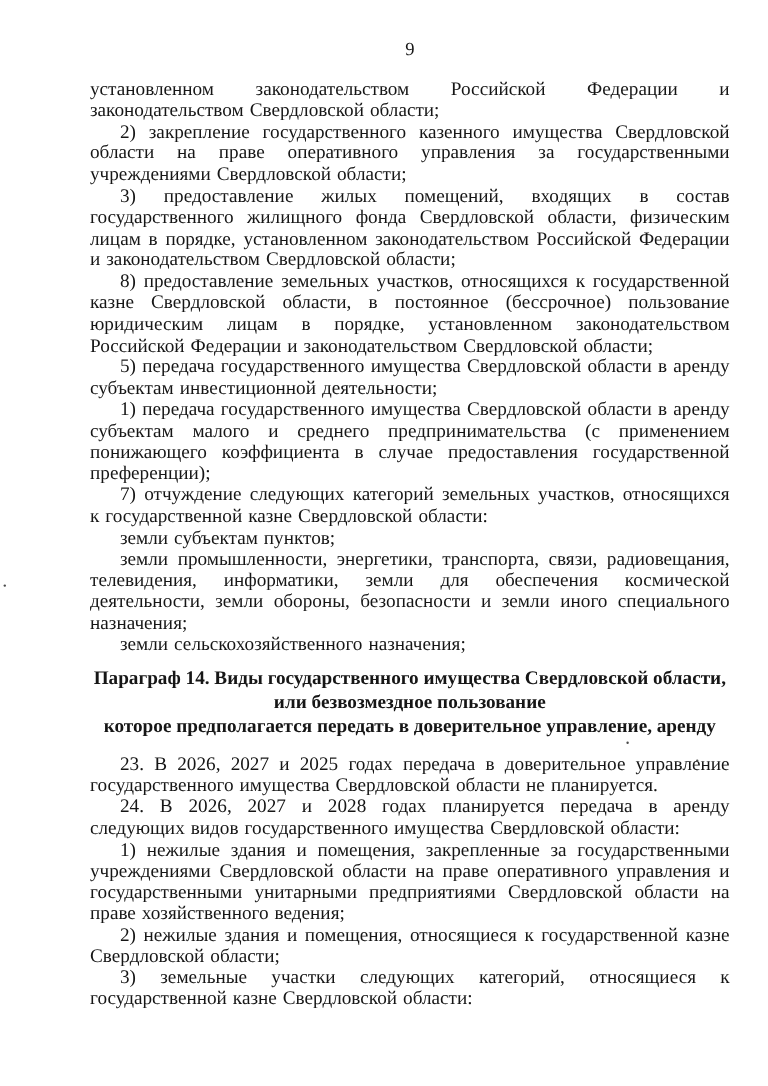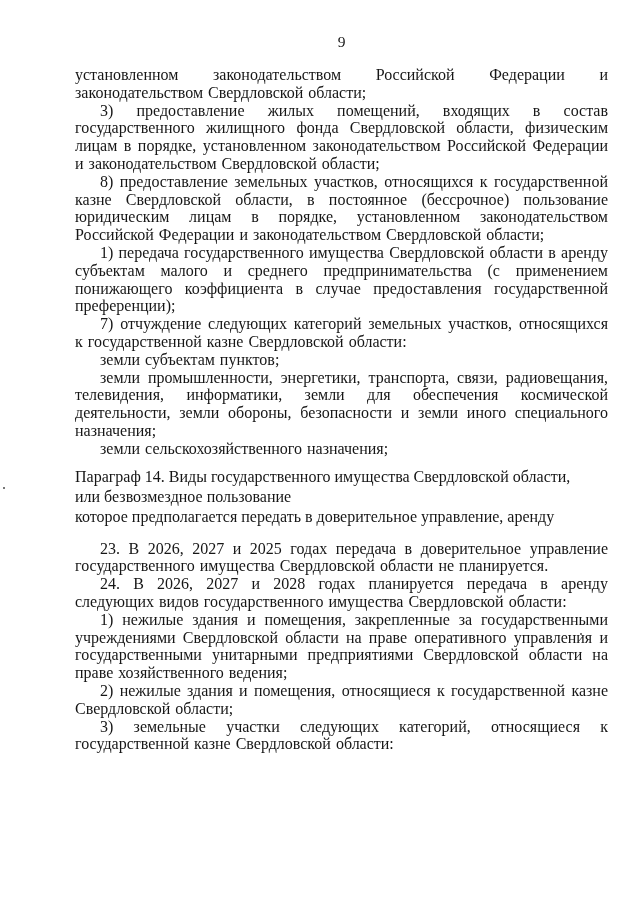--- a/index.html
+++ b/index.html
@@ -30,22 +30,22 @@
     line-height: 17.8px;
     text-align: justify;
   }
   .para {
     margin: 0;
     text-indent: 25px;
     word-spacing: 1px;
   }
   .para.continuation { text-indent: 0; }
   .section-heading {
-    font-weight: normal;
-    text-align: left;
+    font-weight: bold;
+    text-align: center;
     text-indent: 0;
     line-height: 20px;
     margin: 9px 0 13px 0;
   }
   .heading-line { white-space: nowrap; }
   .speck {
     position: absolute;
     width: 2px;
     height: 2px;
     border-radius: 50%;
@@ -57,22 +57,24 @@
 </style>
 </head>
 <body>
 
 <div class="page">
 
   <div class="page-number">9</div>
 
   <div class="content">
     <p class="para continuation">установленном законодательством Российской Федерации и законодательством Свердловской области;</p>
+    <p class="para">2) закрепление государственного казенного имущества Свердловской области на праве оперативного управления за государственными учреждениями Свердловской области;</p>
     <p class="para">3) предоставление жилых помещений, входящих в состав государственного жилищного фонда Свердловской области, физическим лицам в порядке, установленном законодательством Российской Федерации и законодательством Свердловской области;</p>
     <p class="para">8) предоставление земельных участков, относящихся к государственной казне Свердловской области, в постоянное (бессрочное) пользование юридическим лицам в порядке, установленном законодательством Российской Федерации и законодательством Свердловской области;</p>
+    <p class="para">5) передача государственного имущества Свердловской области в аренду субъектам инвестиционной деятельности;</p>
     <p class="para">1) передача государственного имущества Свердловской области в аренду субъектам малого и среднего предпринимательства (с применением понижающего коэффициента в случае предоставления государственной преференции);</p>
     <p class="para">7) отчуждение следующих категорий земельных участков, относящихся к государственной казне Свердловской области:</p>
     <p class="para">земли субъектам пунктов;</p>
     <p class="para">земли промышленности, энергетики, транспорта, связи, радиовещания, телевидения, информатики, земли для обеспечения космической деятельности, земли обороны, безопасности и земли иного специального назначения;</p>
     <p class="para">земли сельскохозяйственного назначения;</p>
 
     <div class="section-heading">
       <div class="heading-line">Параграф 14. Виды государственного имущества Свердловской области,</div>
       <div class="heading-line">или безвозмездное пользование</div>
       <div class="heading-line">которое предполагается передать в доверительное управление, аренду</div>

